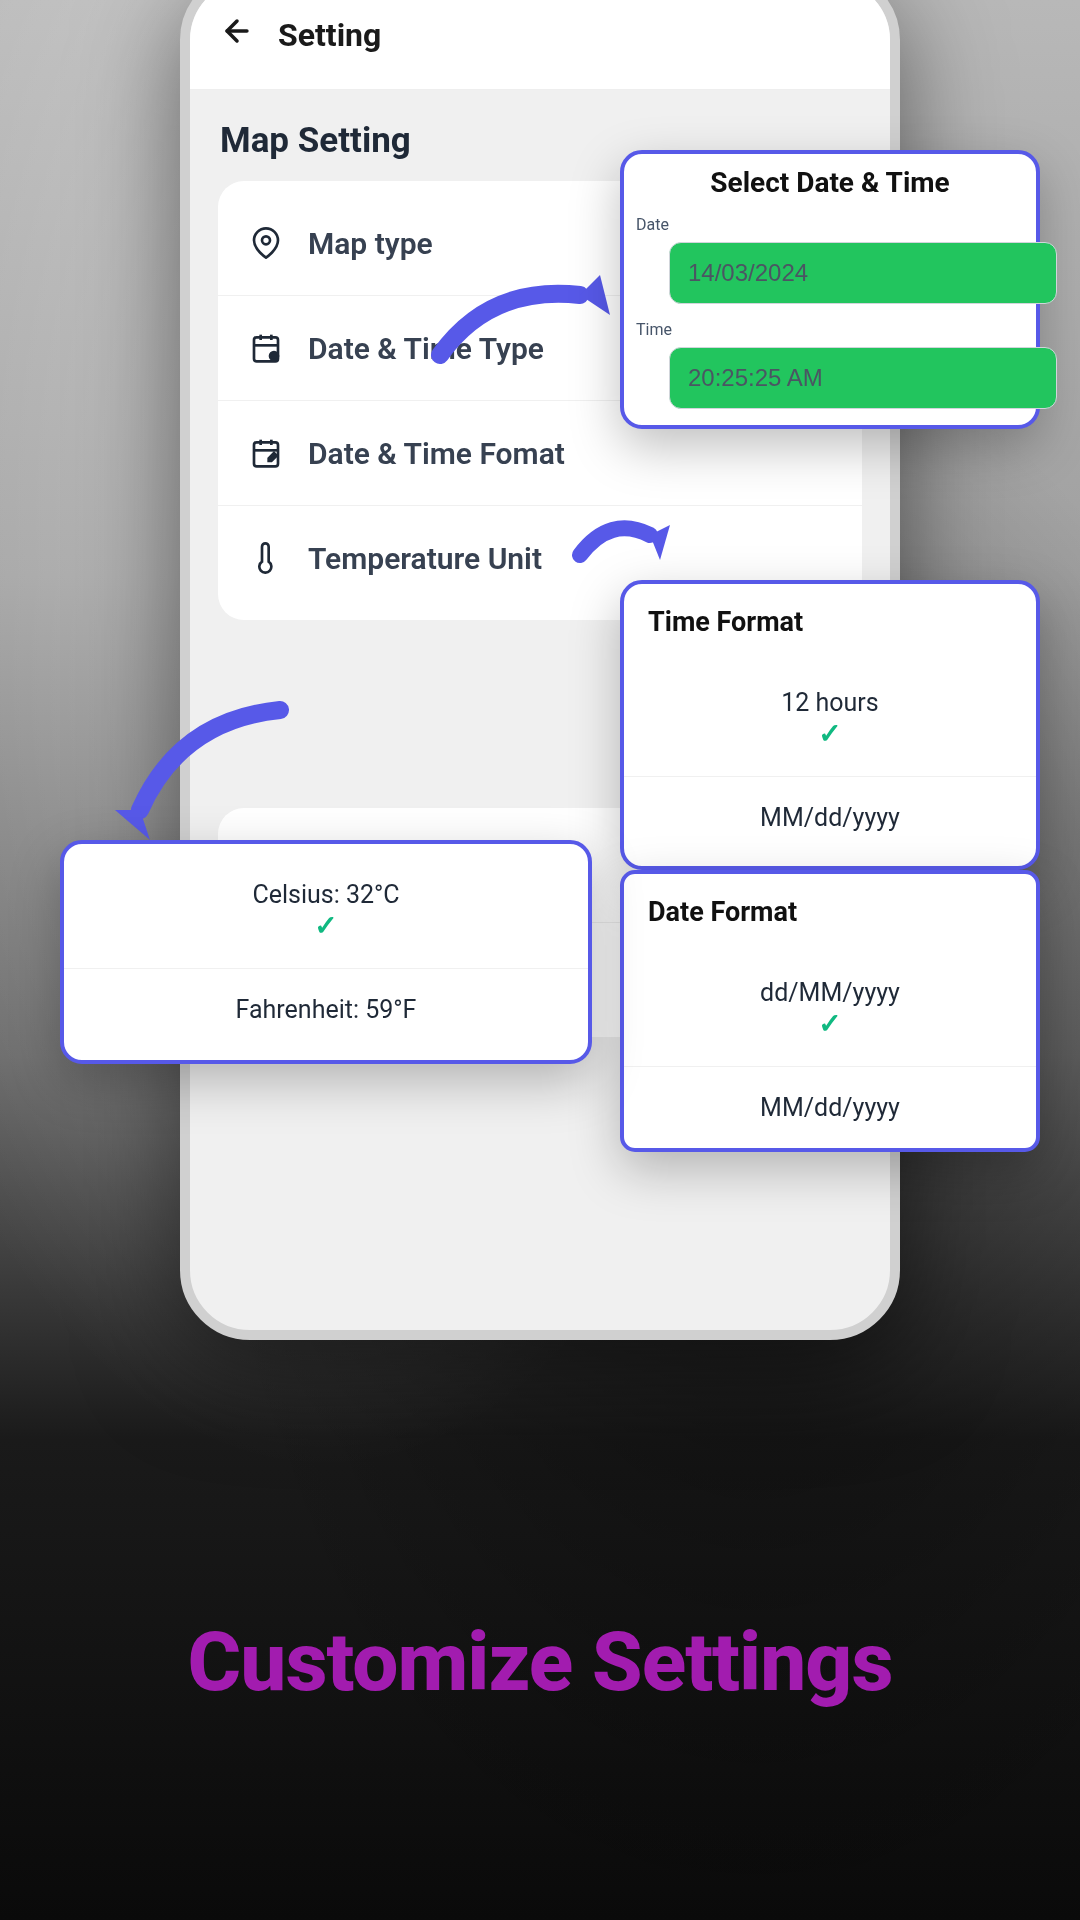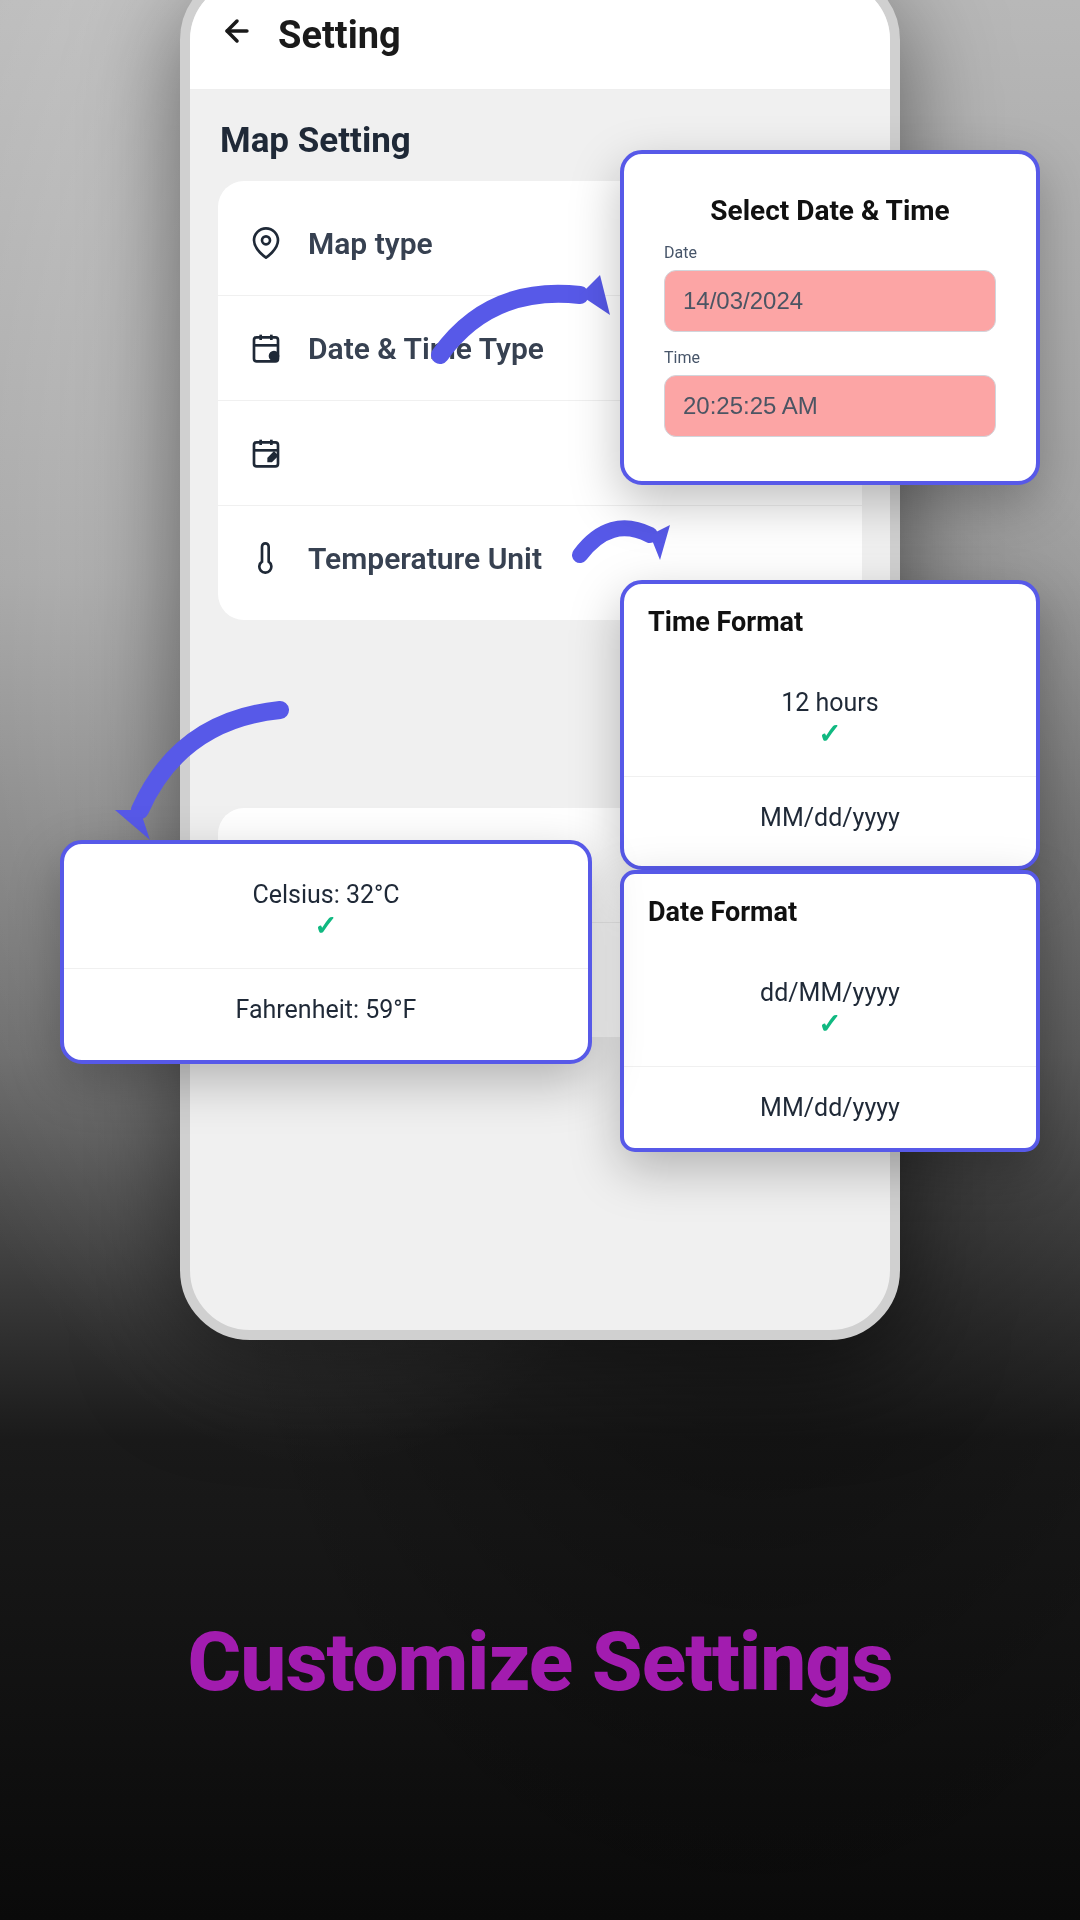--- a/index.html
+++ b/index.html
@@ -34,21 +34,21 @@
     .app-header {
       background: #fff;
       height: 110px;
       display: flex;
       align-items: center;
       padding: 0 30px;
       gap: 24px;
       border-bottom: 1px solid #eee;
     }
     .back-arrow { font-size: 38px; color: #1a1a1a; font-weight: 600; }
-    .header-title { font-size: 38px; font-weight: 700; color: #1a1a1a; }
+    .header-title { font-size: 32px; font-weight: 700; color: #1a1a1a; }
 
     .section-title {
       padding: 30px 30px 20px;
       font-size: 35px;
       font-weight: 700;
       color: #1f2937;
     }
     .card {
       background: #fff;
       margin: 0 28px 28px;
@@ -67,34 +67,35 @@
     }
     .setting-row:last-child { border-bottom: none; }
     .row-icon { width: 36px; height: 36px; display: flex; align-items: center; justify-content: center; flex-shrink: 0; }
 
     .popup {
       position: absolute;
       background: #fff;
       border-radius: 22px;
       border: 4px solid #5759e8;
       box-shadow: 0 18px 50px rgba(0,0,0,0.25);
-      padding: 40px;
+      padding: 12px;
     }
     .popup-title-center { font-size: 28px; font-weight: 700; text-align: center; margin-bottom: 16px; color: #111; }
     .popup-title-left { font-size: 27px; font-weight: 700; color: #111; margin-bottom: 14px; }
     .field-label { font-size: 16px; color: #475569; margin-bottom: 8px; }
     .field-input {
       width: 100%;
       border: 1.5px solid #d1d5db;
       border-radius: 12px;
       padding: 16px 18px;
       font-size: 24px;
       color: #4b5563;
       margin-bottom: 16px;
-      background: #fca5a5;
+      background: #22c55e;
+      margin-left: 33px;
     }
     .popup-datetime { top: 150px; left: 620px; width: 420px; }
     .popup-timeformat { top: 580px; left: 620px; width: 420px; padding: 22px 0 8px; }
     .popup-dateformat { top: 870px; left: 620px; width: 420px; padding: 22px 0 0; border-radius: 15px; }
     .popup-temp { top: 840px; left: 60px; width: 532px; padding: 10px 0; }
     .popup-inner-title { padding: 0 24px 10px; }
 
     .option-row {
       display: flex;
       align-items: center;
@@ -169,20 +170,21 @@
     <div class="setting-row">
       <span class="row-icon">
         <svg width="32" height="32" viewBox="0 0 24 24" fill="none" stroke="#1f2937" stroke-width="2">
             <rect x="3" y="4" width="18" height="18" rx="2"></rect>
             <line x1="16" y1="2" x2="16" y2="6"></line>
             <line x1="8" y1="2" x2="8" y2="6"></line>
             <line x1="3" y1="10" x2="21" y2="10"></line>
             <path d="M14 16l4-4 2 2-4 4-2 0z" fill="#1f2937"></path>
           </svg>
       </span>
+      <span>Date &amp; Time Fomat</span>
     </div>
     <div class="setting-row">
       <span class="row-icon">
         <svg width="32" height="32" viewBox="0 0 24 24" fill="none" stroke="#1f2937" stroke-width="2">
             <path d="M14 14.76V3.5a2.5 2.5 0 00-5 0v11.26a4.5 4.5 0 105 0z"></path>
           </svg>
       </span>
       <span>Temperature Unit</span>
     </div>
   </div>

